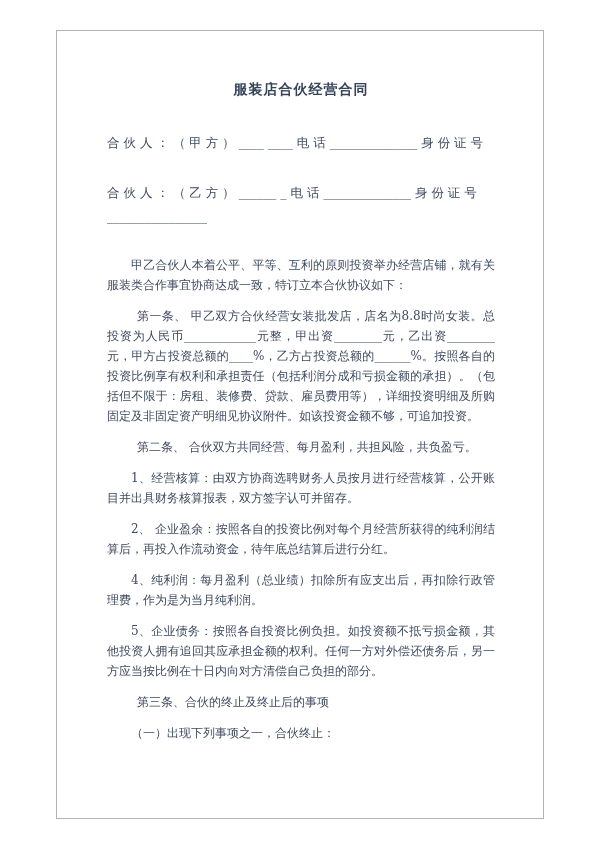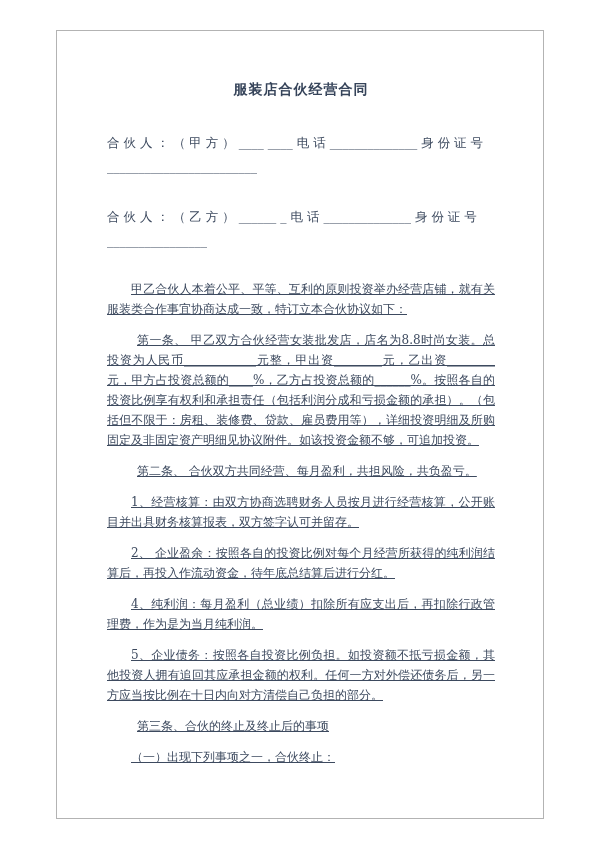--- a/index.html
+++ b/index.html
@@ -53,39 +53,37 @@
   .body-text {
     margin-top: 26px;
   }
   .para {
     margin: 0 0 11px 0;
     font-size: 12px;
     line-height: 20px;
     text-indent: 2em;
     text-align: justify;
     word-break: break-all;
-    text-decoration: underline;
   }
   .para.article {
     text-indent: 2.5em;
   }
   .para.gap-top {
   }
 </style>
 </head>
 <body>
 
 <div class="page">
   <div class="frame">
 
     <h1 class="doc-title">服装店合伙经营合同</h1>
 
     <div class="party-block">
       <p class="party-line">合 伙 人 ： （ 甲 方 ） ____ ____ 电 话 ______________ 身 份 证 号</p>
-      <p class="party-line">________________________</p>
     </div>
 
     <div class="party-block second">
       <p class="party-line">合 伙 人 ： （ 乙 方 ） ______ _ 电 话 ______________ 身 份 证 号</p>
       <p class="party-line">________________</p>
     </div>
 
     <div class="body-text">
       <p class="para">甲乙合伙人本着公平、平等、互利的原则投资举办经营店铺，就有关服装类合作事宜协商达成一致，特订立本合伙协议如下：</p>
 

